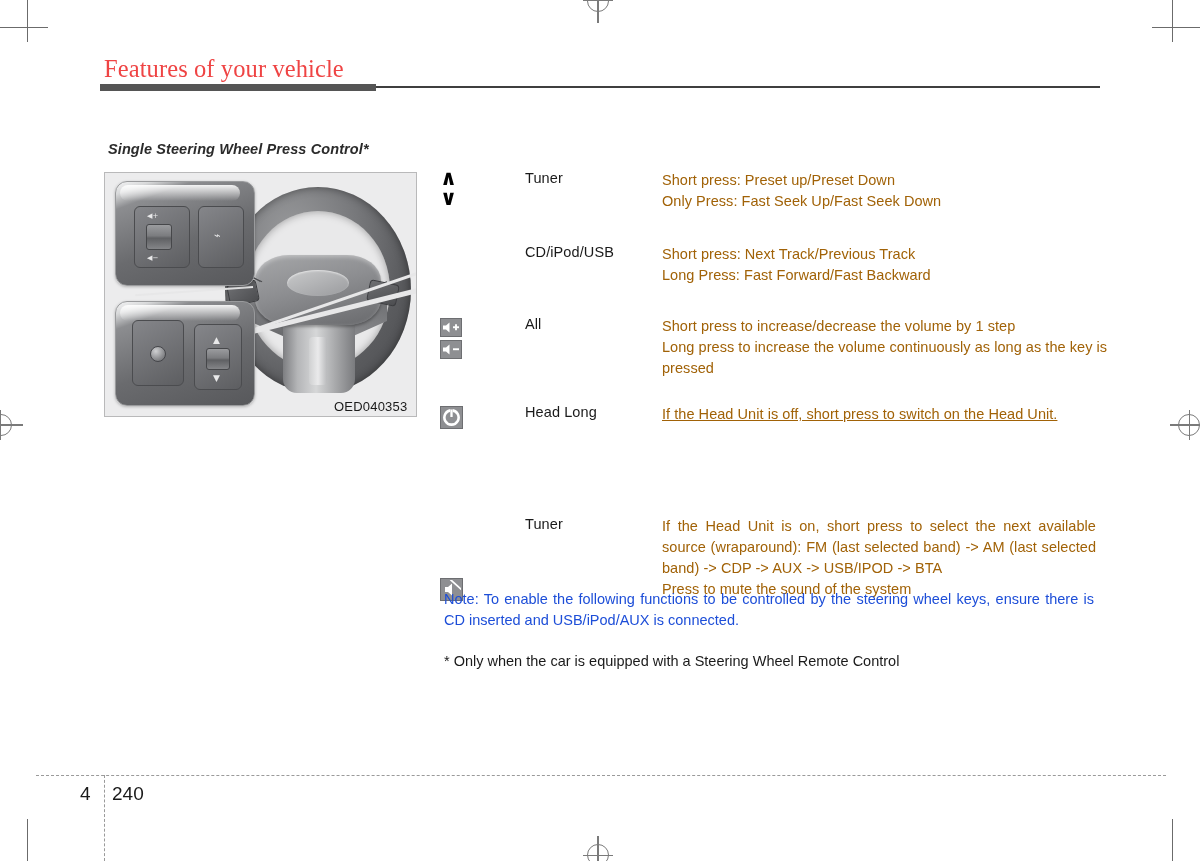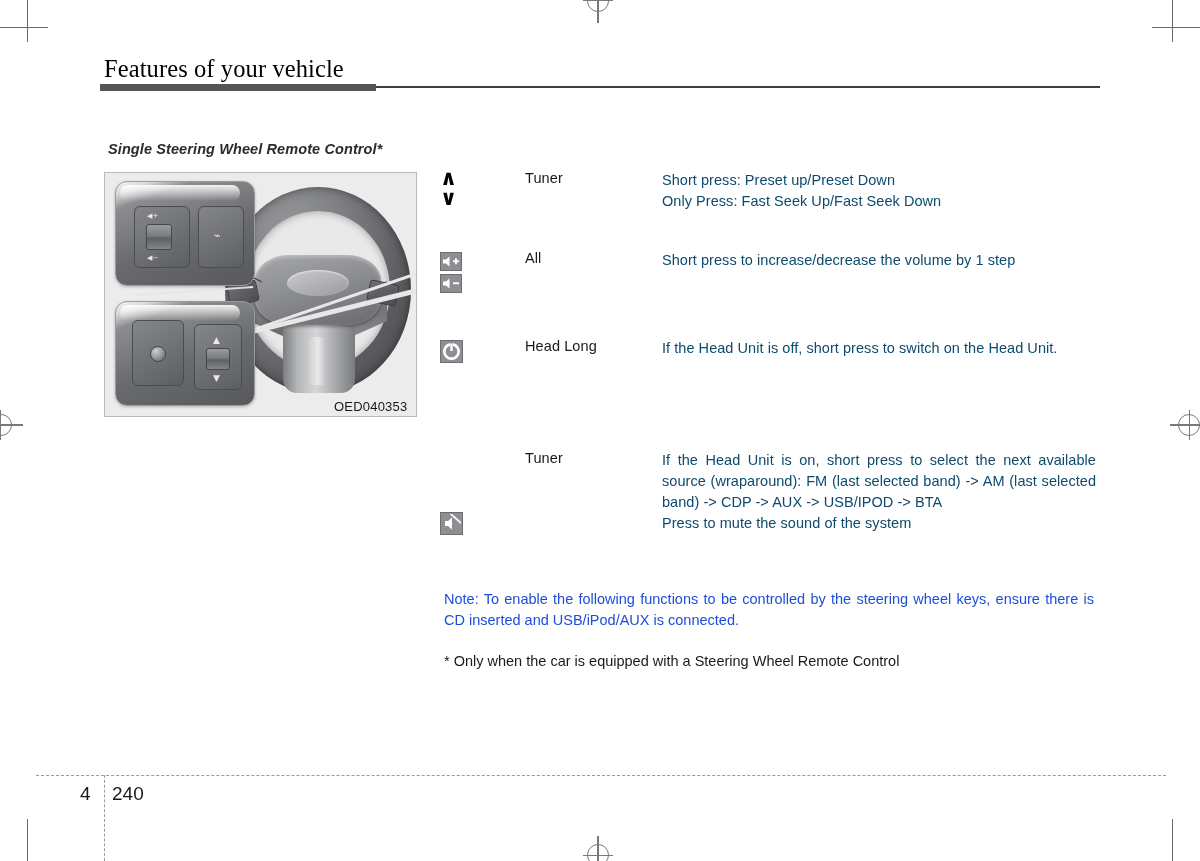--- a/index.html
+++ b/index.html
@@ -30,21 +30,21 @@
   }
   .regmark .bar { position: absolute; background: #7a7a7a; }
 
   
   #chapter-head {
     position: absolute;
     left: 104px;
     top: 55px;
     font-family: "Liberation Serif", serif;
     font-size: 24.5px;
-    color: #000000;
+    color: #ef4444;
     letter-spacing: .1px;
     white-space: nowrap;
   }
   #head-rule-dark {
     position: absolute;
     left: 100px;
     top: 84px;
     width: 276px;
     height: 7px;
     background: #555555;
@@ -242,21 +242,21 @@
     left: 85px; top: 0;
     width: 130px;
     font-size: 14.5px;
     color: #1a1a1a;
     letter-spacing: .1px;
   }
   .desc-cell {
     margin-left: 222px;
     font-size: 14.5px;
     line-height: 21px;
-    color: #0c4a6e;
+    color: #a16207;
     letter-spacing: .05px;
   }
   .desc-cell div { white-space: nowrap; }
   .desc-cell.wrapped div { white-space: normal; }
 
   
   .chev {
     font-family: "DejaVu Sans", sans-serif;
     font-size: 21px;
     font-weight: bold;
@@ -356,21 +356,21 @@
 <div class="regmark" style="left:1170px;top:410px;width:40px;height:30px;">
   <div class="ring" style="left:8px;top:4px;width:22px;height:22px;"></div>
   <div class="bar" style="left:0px;top:14px;width:33px;height:2px;"></div>
   <div class="bar" style="left:19px;top:0px;width:1px;height:30px;"></div>
 </div>
 
 <div id="chapter-head">Features of your vehicle</div>
 <div id="head-rule-dark"></div>
 <div id="head-rule-light"></div>
 
-<div id="section-title">Single Steering Wheel Remote Control*</div>
+<div id="section-title">Single Steering Wheel Press Control*</div>
 
 <div id="figure">
 
   <div class="sw-rim-outer"></div>
   <div class="sw-rim-inner"></div>
   <div class="sw-spoke-l"></div>
   <div class="sw-spoke-r"></div>
   <div class="sw-column"></div>
   <div class="sw-hub"></div>
   <div class="sw-airbag"></div>
@@ -412,55 +412,64 @@
       <div class="chev">∧</div>
       <div class="chev" style="margin-top:4px;">∨</div>
     </div>
     <div class="mode-cell">Tuner</div>
     <div class="desc-cell">
       <div>Short press: Preset up/Preset Down</div>
       <div>Only Press: Fast Seek Up/Fast Seek Down</div>
     </div>
   </div>
 
+  <div class="trow" style="height:44px;">
+    <div class="icon-cell"></div>
+    <div class="mode-cell">CD/iPod/USB</div>
+    <div class="desc-cell">
+      <div>Short press: Next Track/Previous Track</div>
+      <div>Long Press: Fast Forward/Fast Backward</div>
+    </div>
+  </div>
 
   <div class="trow" style="height:66px;">
     <div class="icon-cell" style="top:2px;">
       <div class="iconbox">
         <svg width="18" height="13" viewBox="0 0 18 13" aria-hidden="true">
           <path d="M1 4.5 h3 L7.5 1.5 v10 L4 8.5 H1 Z" fill="#ffffff"></path>
           <rect x="11" y="5.3" width="6" height="1.9" fill="#ffffff"></rect>
           <rect x="13.05" y="3.25" width="1.9" height="6" fill="#ffffff"></rect>
         </svg>
       </div>
       <div class="iconbox">
         <svg width="18" height="13" viewBox="0 0 18 13" aria-hidden="true">
           <path d="M1 4.5 h3 L7.5 1.5 v10 L4 8.5 H1 Z" fill="#ffffff"></path>
           <rect x="11" y="5.3" width="6" height="1.9" fill="#ffffff"></rect>
         </svg>
       </div>
     </div>
     <div class="mode-cell">All</div>
     <div class="desc-cell wrapped" style="width:450px;">
       <div style="white-space:nowrap;margin-top:28px;">Short press to increase/decrease the volume by 1 step</div>
+      <div>Long press to increase the volume continuously as long as the key is pressed</div>
     </div>
   </div>
 
   <div class="trow" style="height:90px;">
     <div class="icon-cell" style="top:2px;">
       <div class="iconbox sq">
         <svg width="19" height="19" viewBox="0 0 19 19" aria-hidden="true">
           <path d="M9.5 2.4 a7.1 7.1 0 1 1 -0.01 0" fill="none" stroke="#ffffff" stroke-width="2.6"></path>
           <rect x="8.2" y="1.2" width="2.6" height="8.2" fill="#8e8f92"></rect>
           <rect x="8.35" y="1.6" width="2.3" height="7.4" fill="#ffffff"></rect>
         </svg>
       </div>
     </div>
     <div class="mode-cell">Head Long</div>
-    <div class="desc-cell wrapped" style="width:440px;">
+    <div class="desc-cell wrapped" style="width:440px;text-decoration:underline;">
       <div>If the Head Unit is off, short press to switch on the Head Unit.</div>
     </div>
   </div>
 
   <div class="trow" style="height:100px;">
     <div class="icon-cell" style="top:62px;">
       <div class="iconbox sq">
         <svg width="19" height="19" viewBox="0 0 19 19" aria-hidden="true">
           <path d="M3 7 h3 L10 3.4 v12.2 L6 12 H3 Z" fill="#ffffff"></path>
           <rect x="2" y="2" width="16" height="1.7" fill="#ffffff" transform="rotate(42 9.5 9.5)"></rect>

